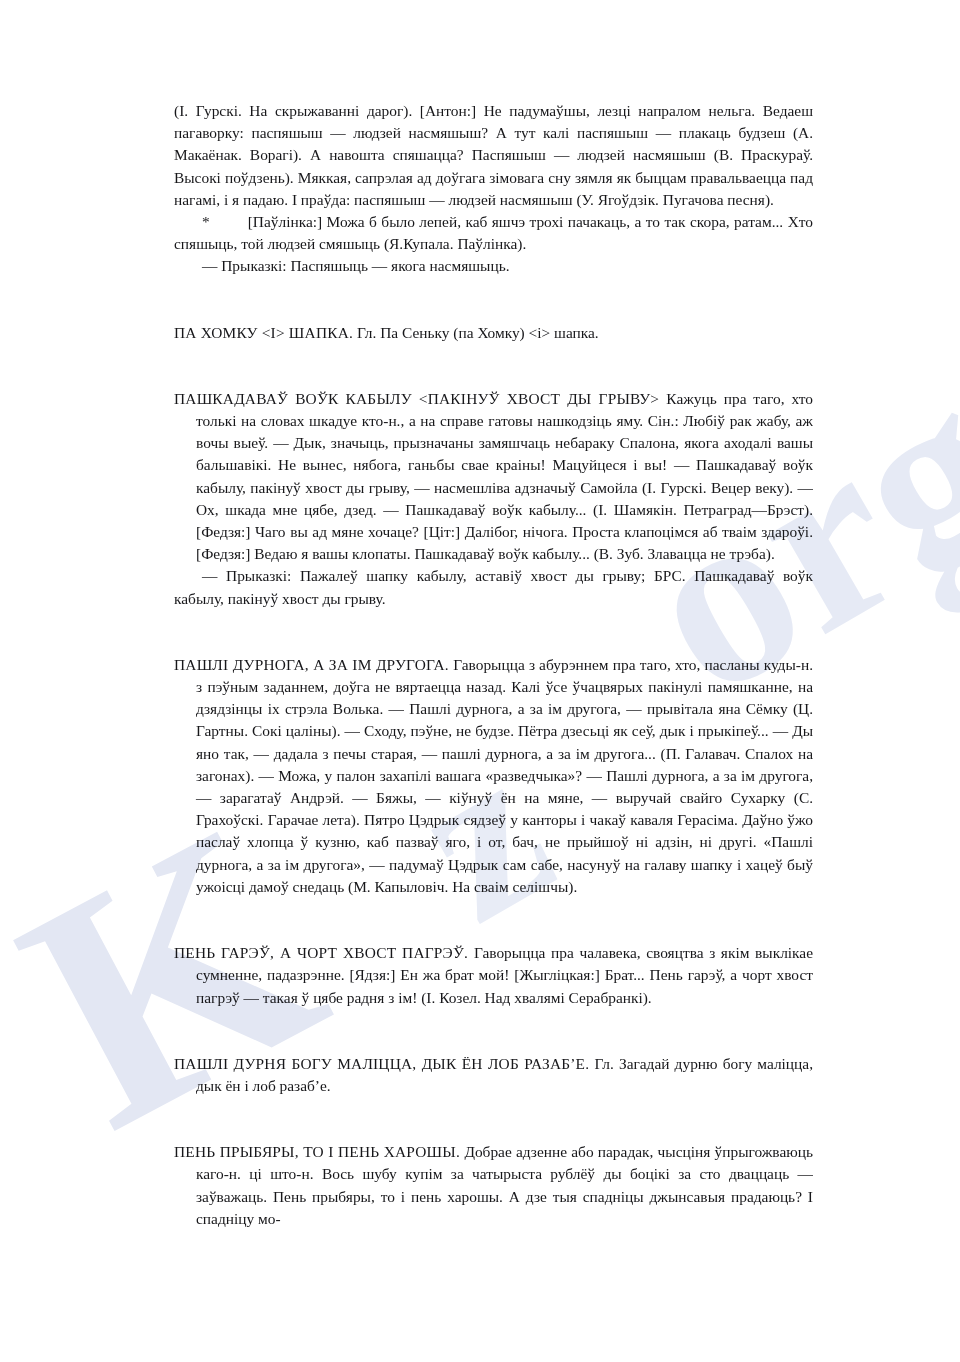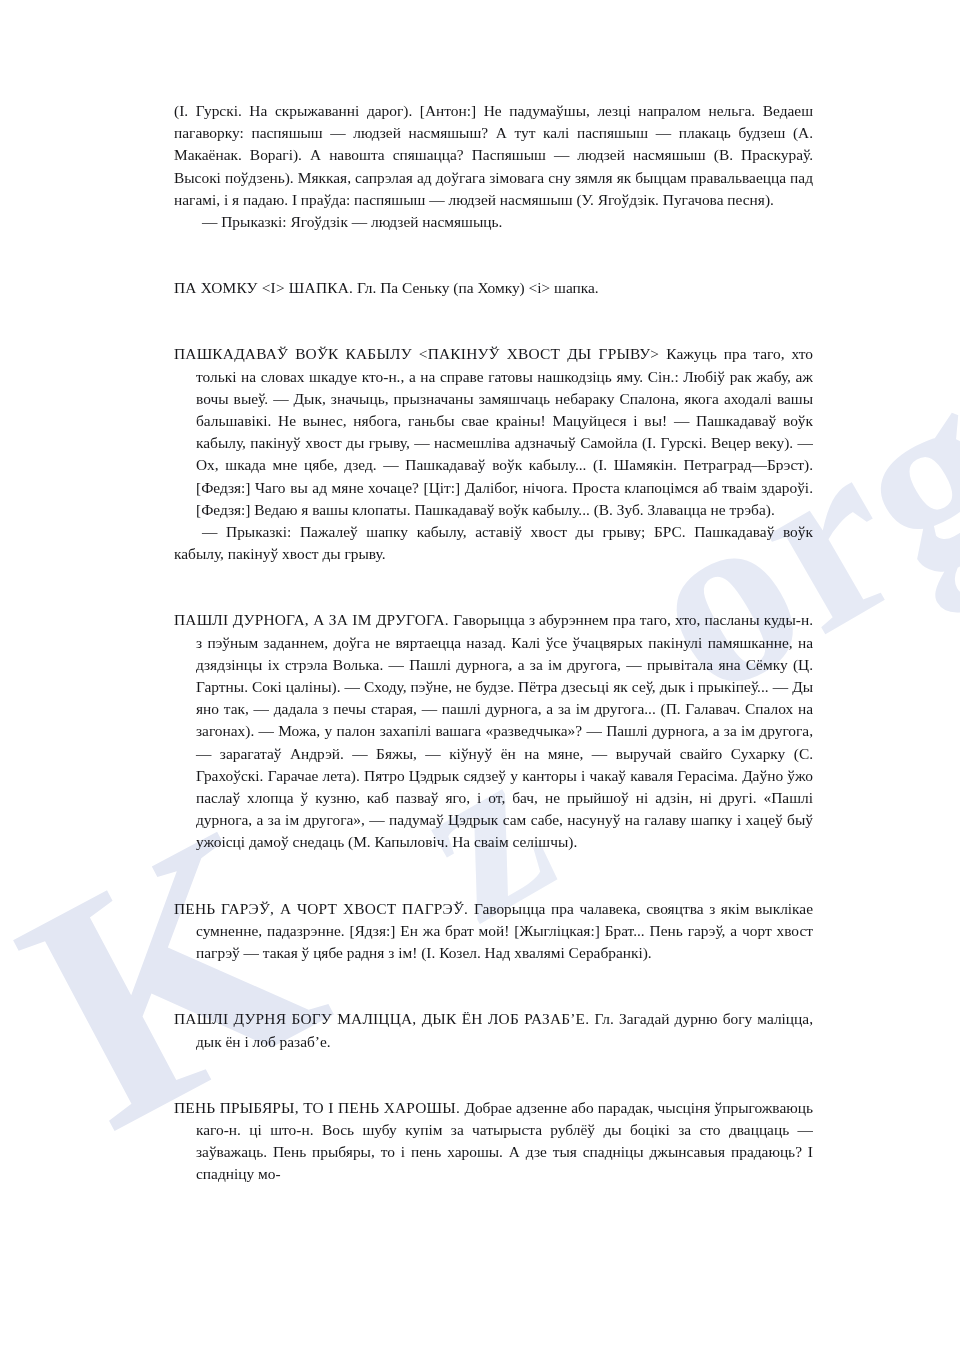--- a/index.html
+++ b/index.html
@@ -122,21 +122,22 @@
 <div id="watermark-layer">
   <div class="wm wm-a">K</div>
   <div class="wm wm-b">org</div>
   <div class="wm wm-c">z</div>
 </div>
 
 <div id="page">
 
   <div id="text-column">
       <p class="para last-justify"><span>(І. Гурскі. На скрыжаванні дарог). [Антон:] Не падумаўшы, лезці напралом нельга. Ведаеш пагаворку: паспяшыш — людзей насмяшыш? А тут калі паспяшыш — плакаць будзеш (А. Макаёнак. Ворагі). А навошта спяшацца? Паспяшыш — людзей насмяшыш (В. Праскураў. Высокі поўдзень). Мяккая, сапрэлая ад доўгага зімовага сну зямля як быццам правальваецца пад нагамі, і я падаю. І праўда: паспяшыш — людзей насмяшыш (У. Ягоўдзік. Пугачова песня).</span></p>
-      <p class="para last-justify dash-para"><span>— </span><span class="it">Прыказкі</span><span>: Ягоўдзік — людзей насмяшыць.</span></p>
+      <p class="para last-justify star-para"><span>*</span><span class="gap-wide"></span><span>[Паўлінка:] Можа б было лепей, каб яшчэ трохі пачакаць, а то так скора, ратам... Хто спяшыць, той людзей смяшыць (Я.Купала. Паўлінка).</span></p>
+      <p class="para last-justify dash-para"><span>— </span><span class="it">Прыказкі</span><span>: Паспяшыць — якога насмяшыць.</span></p>
       <p class="para last-justify entry"><span class="hw">ПА ХОМКУ &lt;І&gt; ШАПКА. </span><span class="it">Гл.</span><span> Па Сеньку (па Хомку) &lt;і&gt; шапка.</span></p>
       <p class="para last-justify entry"><span class="hw">ПАШКАДАВАЎ ВОЎК КАБЫЛУ &lt;ПАКІНУЎ ХВОСТ ДЫ ГРЫВУ&gt; </span><span class="it">Кажуць пра таго, хто толькі на словах шкадуе кто-н., а на справе гатовы нашкодзіць яму. </span><span>Сін.: </span><span class="it">Любіў рак жабу, аж вочы выеў.</span><span> — Дык, значыць, прызначаны замяшчаць небараку Спалона, якога аходалі вашы бальшавікі. Не вынес, нябога, ганьбы свае краіны! Мацуйцеся і вы! — Пашкадаваў воўк кабылу, пакінуў хвост ды грыву, — насмешліва адзначыў Самойла (І. Гурскі. Вецер веку). — Ох, шкада мне цябе, дзед. — Пашкадаваў воўк кабылу... (І. Шамякін. Петраград—Брэст). [Федзя:] Чаго вы ад мяне хочаце? [Ціт:] Далібог, нічога. Проста клапоцімся аб тваім здароўі. [Федзя:] Ведаю я вашы клопаты. Пашкадаваў воўк кабылу... (В. Зуб. Злавацца не трэба).</span></p>
       <p class="para last-justify dash-para"><span>— </span><span class="it">Прыказкі</span><span>: Пажалеў шапку кабылу, аставіў хвост ды грыву; </span><span class="it">БРС</span><span>. Пашкадаваў воўк кабылу, пакінуў хвост ды грыву.</span></p>
       <p class="para last-justify entry"><span class="hw">ПАШЛІ ДУРНОГА, А ЗА ІМ ДРУГОГА. </span><span class="it">Гаворыцца з абурэннем пра таго, хто, пасланы куды-н. з пэўным заданнем, доўга не вяртаецца назад.</span><span> Калі ўсе ўчацвярых пакінулі памяшканне, на дзядзінцы іх стрэла Волька. — Пашлі дурнога, а за ім другога, — прывітала яна Сёмку (Ц. Гартны. Сокі цаліны). — Сходу, пэўне, не будзе. Пётра дзесьці як сеў, дык і прыкіпеў... — Ды яно так, — дадала з печы старая, — пашлі дурнога, а за ім другога... (П. Галавач. Спалох на загонах). — Можа, у палон захапілі вашага «разведчыка»? — Пашлі дурнога, а за ім другога, — зарагатаў Андрэй. — Бяжы, — кіўнуў ён на мяне, — выручай свайго Сухарку (С. Грахоўскі. Гарачае лета). Пятро Цэдрык сядзеў у канторы і чакаў каваля Герасіма. Даўно ўжо паслаў хлопца ў кузню, каб пазваў яго, і от, бач, не прыйшоў ні адзін, ні другі. «Пашлі дурнога, а за ім другога», — падумаў Цэдрык сам сабе, насунуў на галаву шапку і хацеў быў ужоісці дамоў снедаць (М. Капыловіч. На сваім селішчы).</span></p>
       <p class="para last-justify entry"><span class="hw">ПЕНЬ ГАРЭЎ, А ЧОРТ ХВОСТ ПАГРЭЎ. </span><span class="it">Гаворыцца пра чалавека, свояцтва з якім выклікае сумненне, падазрэнне.</span><span> [Ядзя:] Ен жа брат мой! [Жыгліцкая:] Брат... Пень гарэў, а чорт хвост пагрэў — такая ў цябе радня з ім! (І. Козел. Над хвалямі Серабранкі).</span></p>
       <p class="para last-justify entry"><span class="hw">ПАШЛІ ДУРНЯ БОГУ МАЛІЦЦА, ДЫК ЁН ЛОБ РАЗАБ’Е. </span><span class="it">Гл.</span><span> Загадай дурню богу маліцца, дык ён і лоб разаб’е.</span></p>
       <p class="para last-justify entry"><span class="hw">ПЕНЬ ПРЫБЯРЫ, ТО І ПЕНЬ ХАРОШЫ. </span><span class="it">Добрае адзенне або парадак, чысціня ўпрыгожваюць каго-н. ці што-н.</span><span> Вось шубу купім за чатырыста рублёў ды боцікі за сто дваццаць — заўважаць. Пень прыбяры, то і пень харошы. А дзе тыя спадніцы джынсавыя прадаюць? І спадніцу мо-</span></p>
     </div>
 
 

